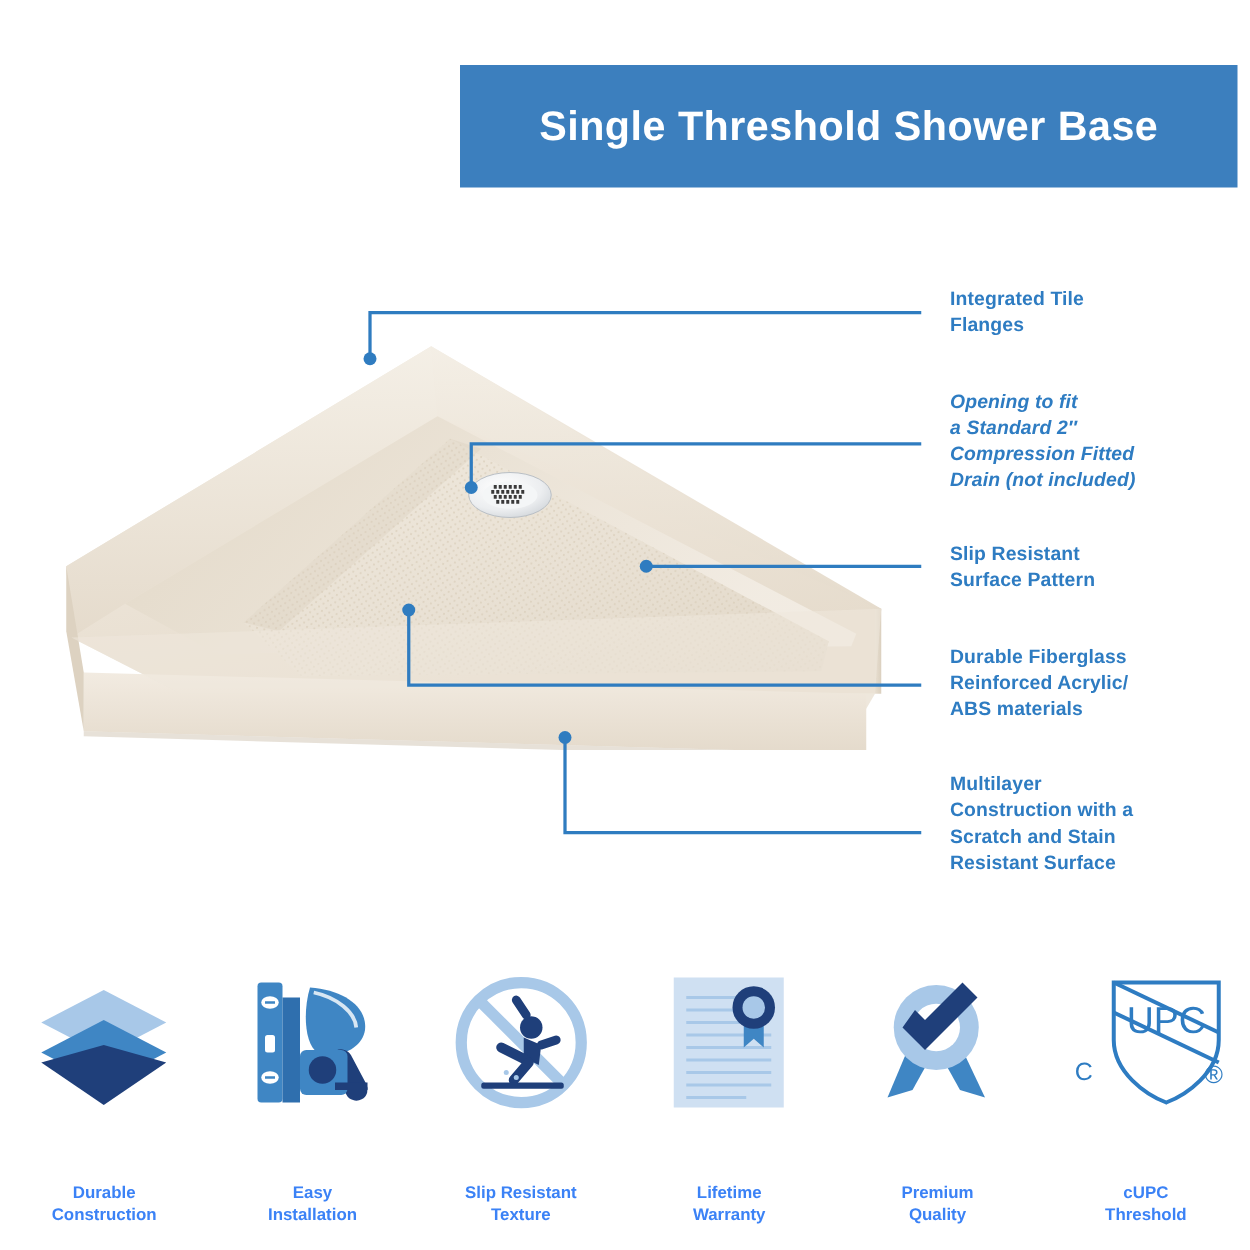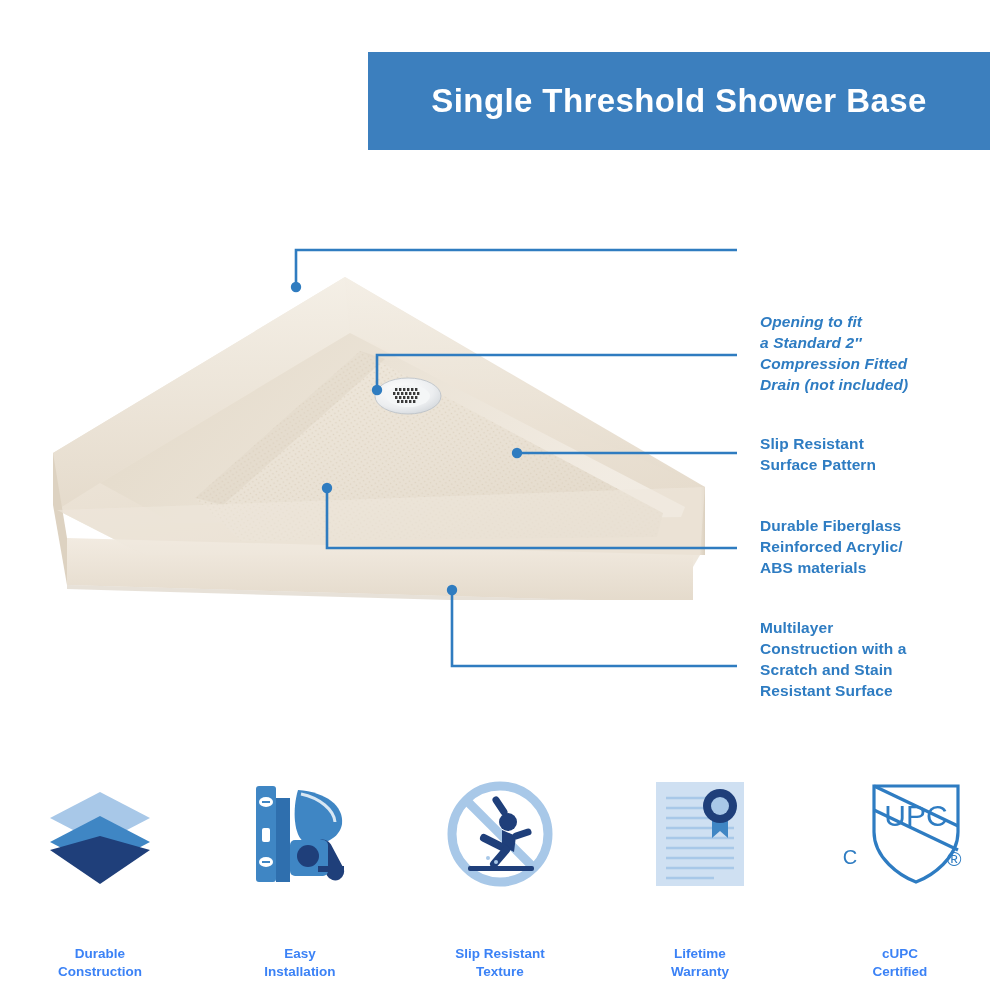--- a/index.html
+++ b/index.html
@@ -173,20 +173,22 @@
     </g>
     <g fill="#2f7cc0">
       <circle cx="296" cy="287" r="5.2"></circle>
       <circle cx="377" cy="390" r="5.2"></circle>
       <circle cx="517" cy="453" r="5.2"></circle>
       <circle cx="327" cy="488" r="5.2"></circle>
       <circle cx="452" cy="590" r="5.2"></circle>
     </g>
   </svg>
 
+  <div class="callout c1">Integrated Tile
+Flanges</div>
   <div class="callout c2">Opening to fit
 a Standard 2″
 Compression Fitted
 Drain (not included)</div>
   <div class="callout c3">Slip Resistant
 Surface Pattern</div>
   <div class="callout c5">Multilayer
 Construction with a
 Scratch and Stain
 Resistant Surface</div>
@@ -278,30 +280,46 @@
           <polygon points="64,36 64,60 72,53 80,60 80,36" fill="#3f86c4"></polygon>
 
           <circle cx="72" cy="28" r="17" fill="#1f3f7a"></circle>
           <circle cx="72" cy="28" r="9" fill="#a8c8e8"></circle>
         </svg>
       </div>
       <div class="feature-label">Lifetime
 Warranty</div>
     </div>
 
+    <div class="feature">
+      <div class="feature-icon">
+        <svg width="108" height="112" viewBox="0 0 108 112" xmlns="http://www.w3.org/2000/svg">
+
+          <polygon points="30,62 14,100 34,94 44,76" fill="#3f86c4"></polygon>
+          <polygon points="74,62 92,100 72,94 62,76" fill="#3f86c4"></polygon>
+
+          <circle cx="53" cy="44" r="34" fill="#a8c8e8"></circle>
+          <circle cx="53" cy="44" r="19" fill="#ffffff"></circle>
+
+          <path d="M26,44 L44,62 L86,20 L74,8 L44,38 L36,30 Z" fill="#1f3f7a"></path>
+        </svg>
+      </div>
+      <div class="feature-label">Premium
+Quality</div>
+    </div>
 
     <div class="feature">
       <div class="feature-icon">
         <svg width="132" height="112" viewBox="0 0 132 112" xmlns="http://www.w3.org/2000/svg">
           <path d="M40,8 L124,8 L124,54 C124,80 98,98 82,104 C66,98 40,80 40,54 Z" fill="none" stroke="#2e7cc2" stroke-width="3.2"></path>
           <line x1="40" y1="8" x2="124" y2="48" stroke="#2e7cc2" stroke-width="3.2"></line>
           <line x1="40" y1="32" x2="124" y2="72" stroke="#2e7cc2" stroke-width="3.2"></line>
           <text x="82" y="48" fill="#2e7cc2" font-family="Liberation Sans, sans-serif" font-size="30" text-anchor="middle">UPC</text>
           <text x="16" y="86" fill="#2e7cc2" font-family="Liberation Sans, sans-serif" font-size="20" text-anchor="middle">C</text>
           <text x="120" y="88" fill="#2e7cc2" font-family="Liberation Sans, sans-serif" font-size="20" text-anchor="middle">®</text>
         </svg>
       </div>
       <div class="feature-label">cUPC
-Certified</div>
+Threshold</div>
     </div>
 
   </div>
 </div>
 
 </body></html>

